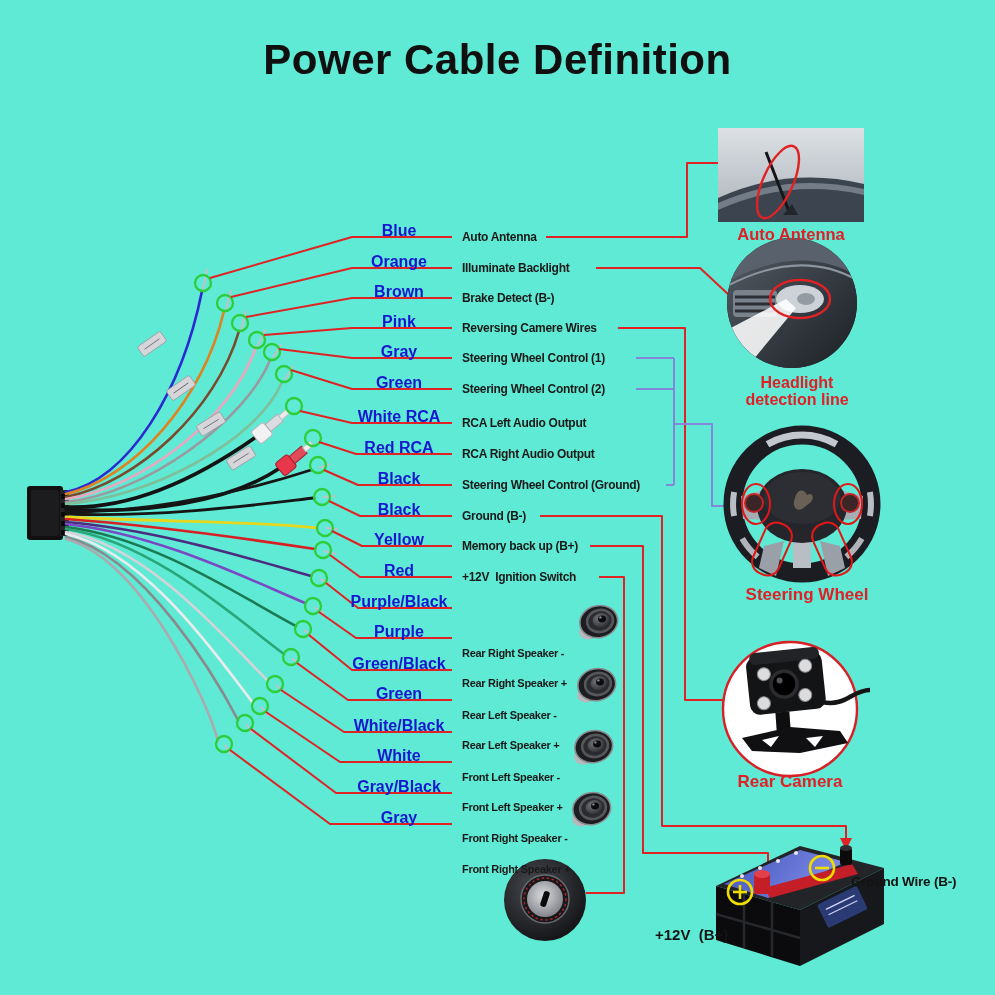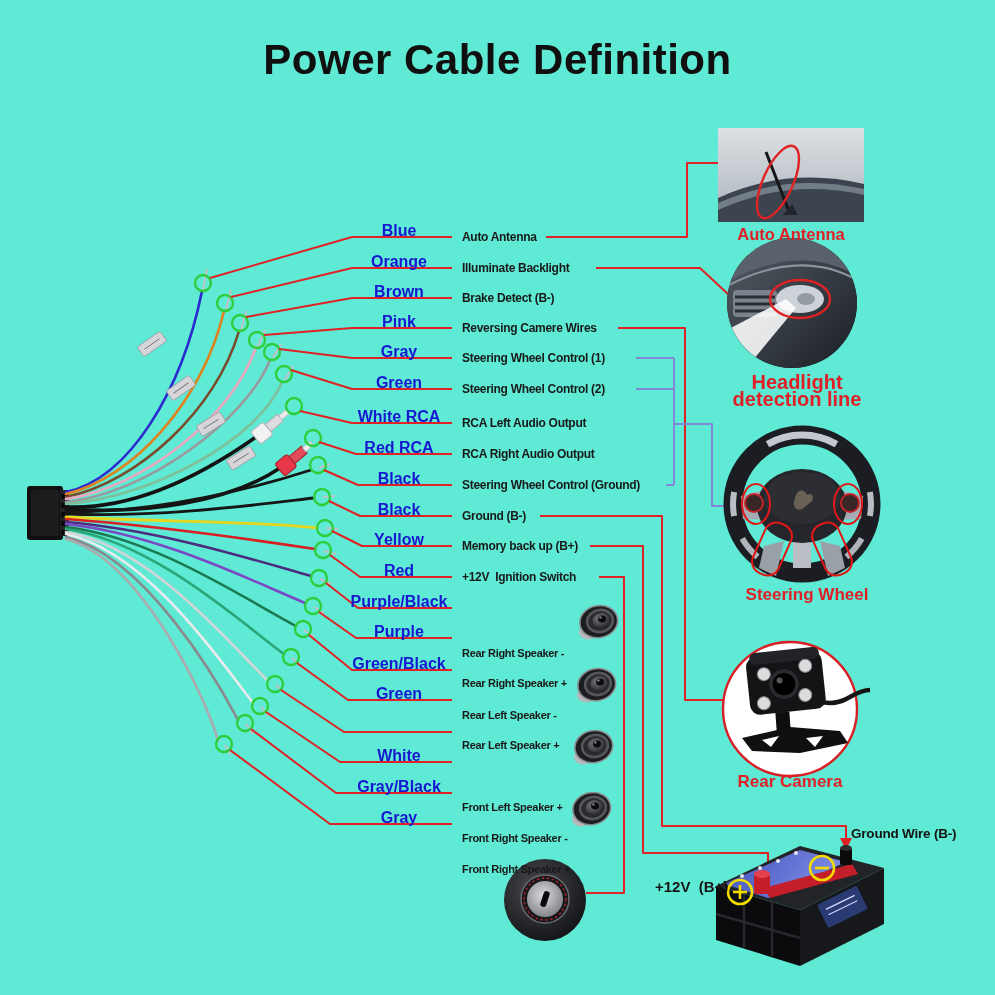--- a/index.html
+++ b/index.html
@@ -8,21 +8,21 @@
   .art{position:absolute;left:0;top:0;}
   .title{position:absolute;left:0;top:36px;width:995px;text-align:center;
          font-size:42px;font-weight:700;color:#101010;letter-spacing:.5px;}
   .row{position:absolute;left:0;height:18px;width:760px;}
   .wl{position:absolute;left:348px;width:102px;top:-6px;text-align:center;
       font-size:16px;font-weight:700;color:#1717cf;white-space:pre;}
   .fl{position:absolute;left:462px;top:2px;font-size:12px;font-weight:700;
       color:#191919;letter-spacing:-0.3px;white-space:pre;}
   .row.sp .fl{font-size:11px;top:4px;margin-top:44px;}
   .cap{position:absolute;text-align:center;font-weight:700;color:#e01f26;line-height:17px;}
-  .blk{position:absolute;font-weight:700;color:#141414;white-space:pre;}
+  .blk{position:absolute;font-weight:700;color:#141414;white-space:pre;margin-top:48px;}
 </style>
 </head>
 <body>
 
 <div class="canvas">
 
   <svg class="art" width="995" height="995" viewBox="0 0 995 995">
     <defs>
       <linearGradient id="gSky" x1="0" y1="0" x2="0" y2="1">
         <stop offset="0" stop-color="#dde1e5"></stop>
@@ -392,35 +392,39 @@
       <span class="fl">Rear Right Speaker +</span>
     </div>
   <div class="row sp" style="top:661px">
       <span class="wl">Green/Black</span>
       <span class="fl">Rear Left Speaker -</span>
     </div>
   <div class="row sp" style="top:691px">
       <span class="wl">Green</span>
       <span class="fl">Rear Left Speaker +</span>
     </div>
+  <div class="row sp" style="top:723px">
+      <span class="wl">White/Black</span>
+      <span class="fl">Front Left Speaker -</span>
+    </div>
   <div class="row sp" style="top:753px">
       <span class="wl">White</span>
       <span class="fl">Front Left Speaker +</span>
     </div>
   <div class="row sp" style="top:784px">
       <span class="wl">Gray/Black</span>
       <span class="fl">Front Right Speaker -</span>
     </div>
   <div class="row sp" style="top:815px">
       <span class="wl">Gray</span>
       <span class="fl">Front Right Speaker +</span>
     </div>
 
   <div class="cap" style="left:701px;top:226px;width:180px;font-size:16.5px">Auto Antenna</div>
-  <div class="cap" style="left:702px;top:374px;width:190px;font-size:20px">
+  <div class="cap" style="left:702px;top:374px;width:190px;font-size:16px">
     <span>Headlight</span><br>
     <span>detection line</span>
   </div>
   <div class="cap" style="left:712px;top:586px;width:190px;font-size:17px">Steering Wheel</div>
   <div class="cap" style="left:698px;top:773px;width:184px;font-size:17px">Rear Camera</div>
   <div class="cap" style="left:503px;top:995px;width:84px;font-size:14px">ACC</div>
 
   <div class="blk" style="left:655px;top:878px;font-size:15px">+12V  (B+)</div>
   <div class="blk" style="left:851px;top:826px;font-size:13.5px;letter-spacing:-0.2px">Ground Wire (B-)</div>
 

